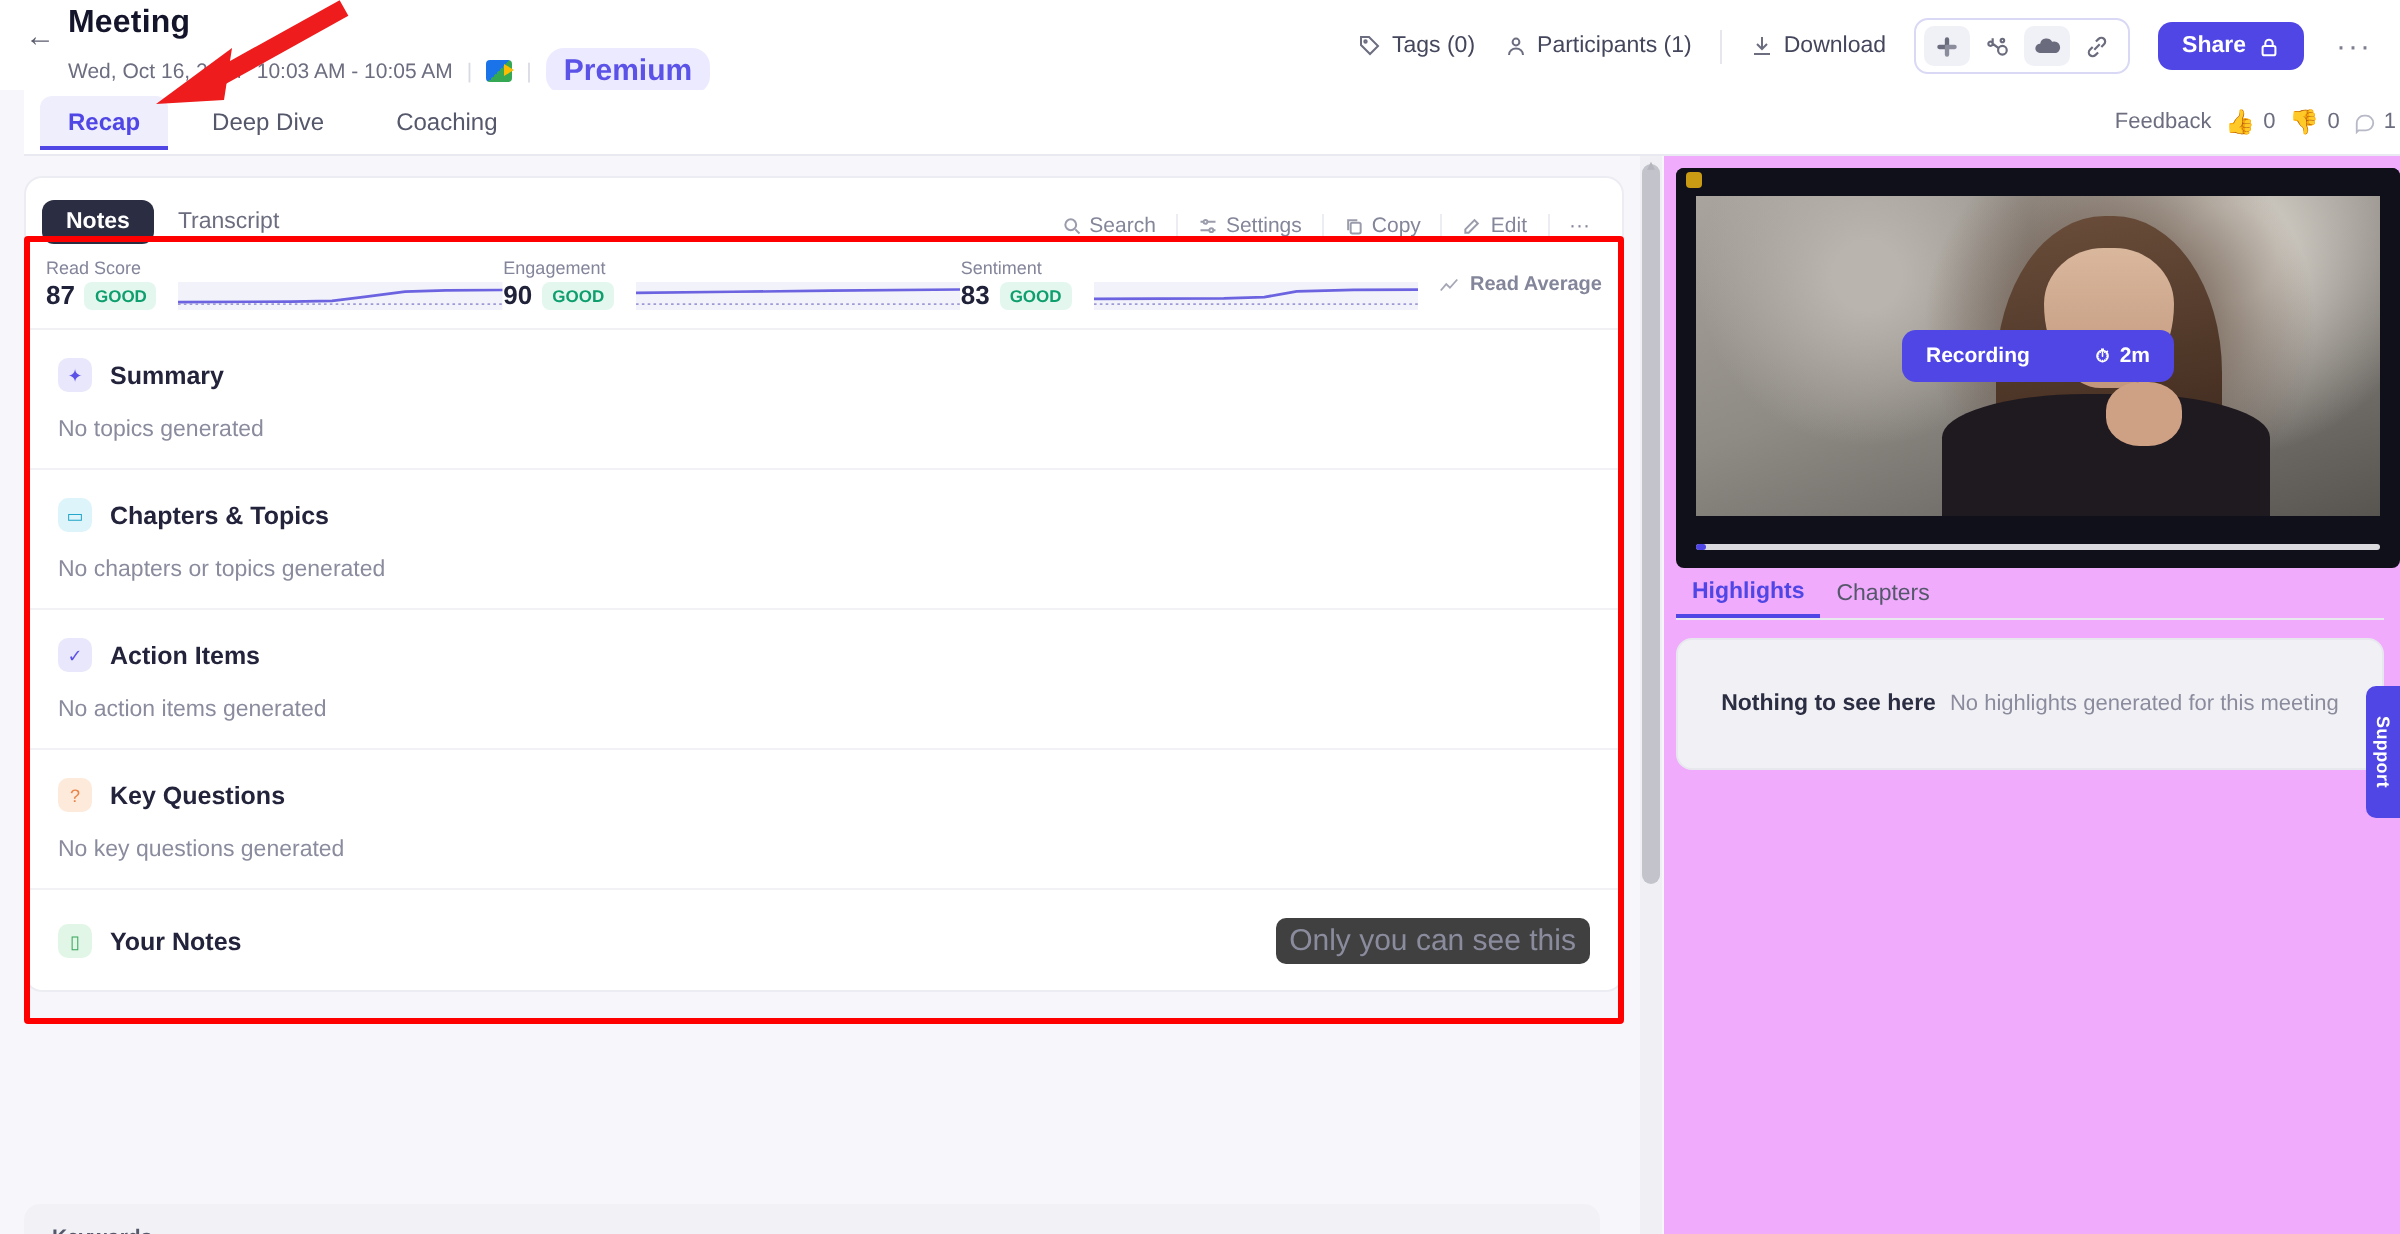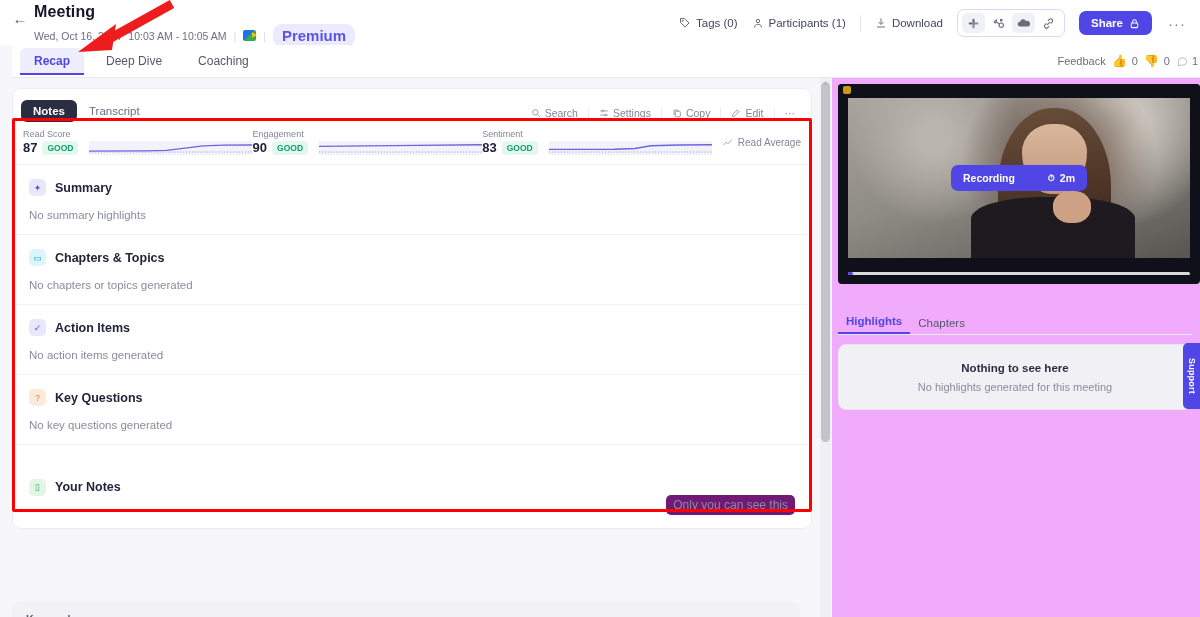--- a/index.html
+++ b/index.html
@@ -125,36 +125,37 @@
   .score-val { font-size: 13px; font-weight: bold; color: #20223a; }
   .score-tag {
     font-size: 8.5px; font-weight: bold; color: #0f9f6e; background: #e3f7ef;
     padding: 2px 5px; border-radius: 4px;
   }
   .spark { flex: 1; height: 14px; margin-left: 6px; min-width: 0; }
   .read-avg {
     display: flex; align-items: center; gap: 5px;
     font-size: 10px; color: #83859a; white-space: nowrap; padding-left: 10px;
     cursor: pointer;
+    font-weight: bold;
   }
 
   
   .section { padding: 14px 16px 13px 16px; border-bottom: 1px solid #f1f1f6; }
   .section:last-child { border-bottom: none; }
   .sec-head { display: flex; align-items: center; gap: 9px; }
   .sec-icon {
     width: 17px; height: 17px; border-radius: 5px;
     display: flex; align-items: center; justify-content: center;
     font-size: 9px; color: #fff; flex: none;
   }
   .sec-title { font-size: 12.5px; font-weight: bold; color: #23243c; }
   .sec-body { font-size: 11.5px; color: #8a8c9e; margin-top: 13px; }
   .only-you {
-    margin-left: auto; font-size: 12px; color: #8a8c9e; background: #701a75;
-    padding: 3px 7px; border-radius: 5px; margin-top: 36px;
+    margin-left: auto; font-size: 15px; color: #8a8c9e; background: #404040;
+    padding: 3px 7px; border-radius: 5px;
   }
 
   
   .meta-card {
     position: absolute; left: 12px; top: 524px; width: 788px;
     background: #f2f2f6; border-radius: 8px; padding: 11px 14px;
   }
   .meta-label { font-size: 10.5px; color: #55576b; font-weight: bold; }
 
   
@@ -223,26 +224,26 @@
   .rec-time { display: flex; align-items: center; gap: 5px; }
   .rec-emoji { font-size: 9px; }
   .video-progress {
     position: absolute; left: 10px; right: 10px; bottom: 9px; height: 3px;
     background: #d9d9de; border-radius: 2px; cursor: pointer;
   }
   .video-progress > i {
     display: block; width: 1.5%; height: 3px; background: #4f46e5; border-radius: 2px;
   }
 
-  .rtabs { display: flex; align-items: flex-end; gap: 0; margin-top: 26px; border-bottom: 1px solid #e8e8ef; }
+  .rtabs { display: flex; align-items: center; gap: 0; margin-top: 1px; border-bottom: 1px solid #e8e8ef; }
   .rtab { font-size: 11.5px; color: #55576b; padding: 5px 8px; cursor: pointer; }
   .rtab.active { color: #4f46e5; font-weight: bold; border-bottom: 2px solid #4f46e5; }
   .empty-card {
     margin-top: 9px; height: 66px; background: #f1f1f5; border: 1px solid #e7e7ee;
-    border-radius: 8px; display: flex; flex-direction: column;
+    border-radius: 8px; display: flex; 
     align-items: center; justify-content: center; gap: 7px;
   }
   .empty-title { font-size: 11.5px; font-weight: bold; color: #2b2d42; }
   .empty-sub { font-size: 11px; color: #8a8c9e; }
 
   .support-tab {
     position: absolute; right: 0; top: 343px; width: 17px; height: 66px;
     background: #4f46e5; color: #fff; border-radius: 5px 0 0 5px;
     display: flex; align-items: center; justify-content: center;
     cursor: pointer;
@@ -451,21 +452,21 @@
             </svg>
           <span>Read Average</span>
         </div>
       </div>
 
       <div class="section">
         <div class="sec-head">
           <span class="sec-icon" style="background:#e9e7fb;color:#5b52e8;">✦</span>
           <span class="sec-title">Summary</span>
         </div>
-        <div class="sec-body">No summary highlights</div>
+        <div class="sec-body">No topics generated</div>
       </div>
 
       <div class="section">
         <div class="sec-head">
           <span class="sec-icon" style="background:#def4fb;color:#22a6c9;">▭</span>
           <span class="sec-title">Chapters &amp; Topics</span>
         </div>
         <div class="sec-body">No chapters or topics generated</div>
       </div>
 

